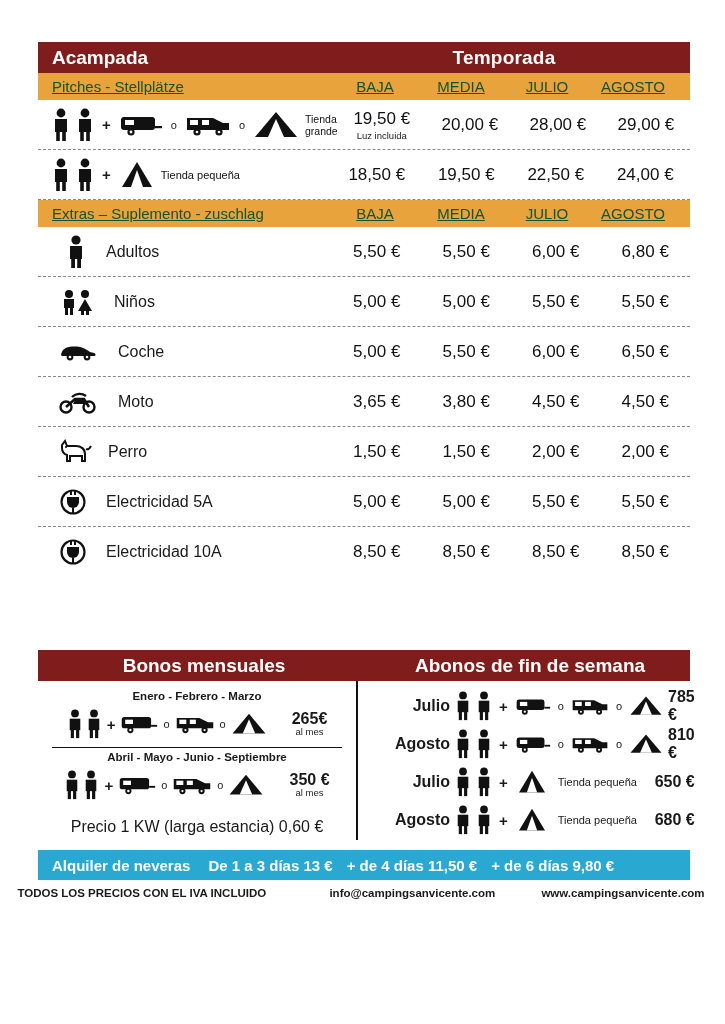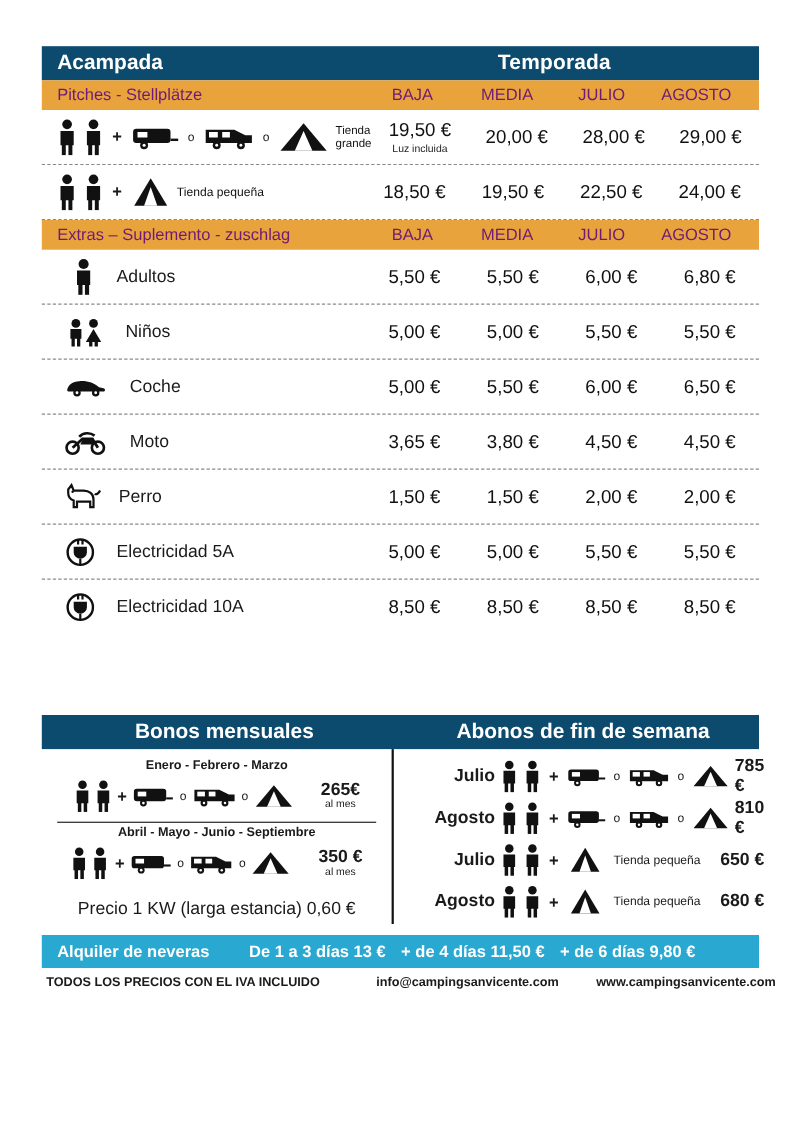--- a/index.html
+++ b/index.html
@@ -15,37 +15,38 @@
     overflow: hidden;
   }
   .sheet {
     position: absolute;
     left: 38px; top: 42px;
     width: 652px;
   }
 
   
   .bar-blue {
-    background: #0c4a6e;
+    background: #7f1d1d;
     color: #ffffff;
     font-weight: bold;
     font-size: 19px;
     height: 31px;
     display: flex;
     align-items: center;
     padding: 0 14px;
   }
   .bar-orange {
     background: #e8a33d;
-    color: #701a75;
+    color: #14532d;
     font-size: 15px;
     height: 27px;
     display: flex;
     align-items: center;
     padding: 0 14px;
+    text-decoration: underline;
   }
 
   
   .hdr-title { flex: 0 0 280px; }
   .hdr-season { flex: 1; text-align: center; letter-spacing: .2px; }
   .c-label { flex: 0 0 280px; }
   .c-price { flex: 1; text-align: center; }
 
   .row {
     display: flex;
@@ -166,30 +167,31 @@
     background: #29a8d2;
     color: #fff;
     height: 30px;
     display: flex;
     align-items: center;
     padding: 0 14px;
     font-size: 15px;
     font-weight: bold;
     gap: 14px;
   }
-  .footer-bar .fb-title { margin-right: 22px; }
+  .footer-bar .fb-title { margin-right: 4px; }
   .footer-bar .fb-item { font-weight: bold; }
   .footer-note {
     display: flex;
     align-items: center;
     height: 26px;
     font-size: 11.5px;
     font-weight: bold;
     padding: 0 4px;
-    gap: 0;
+    gap: 12px;
+    justify-content: center;
   }
   .fn-a { flex: 0 0 300px; }
   .fn-b { flex: 0 0 200px; }
   .fn-c { flex: 1; text-align: right; padding-right: 6px; }
 
   svg { display: block; }
 </style>
 </head>
 <body>
 

